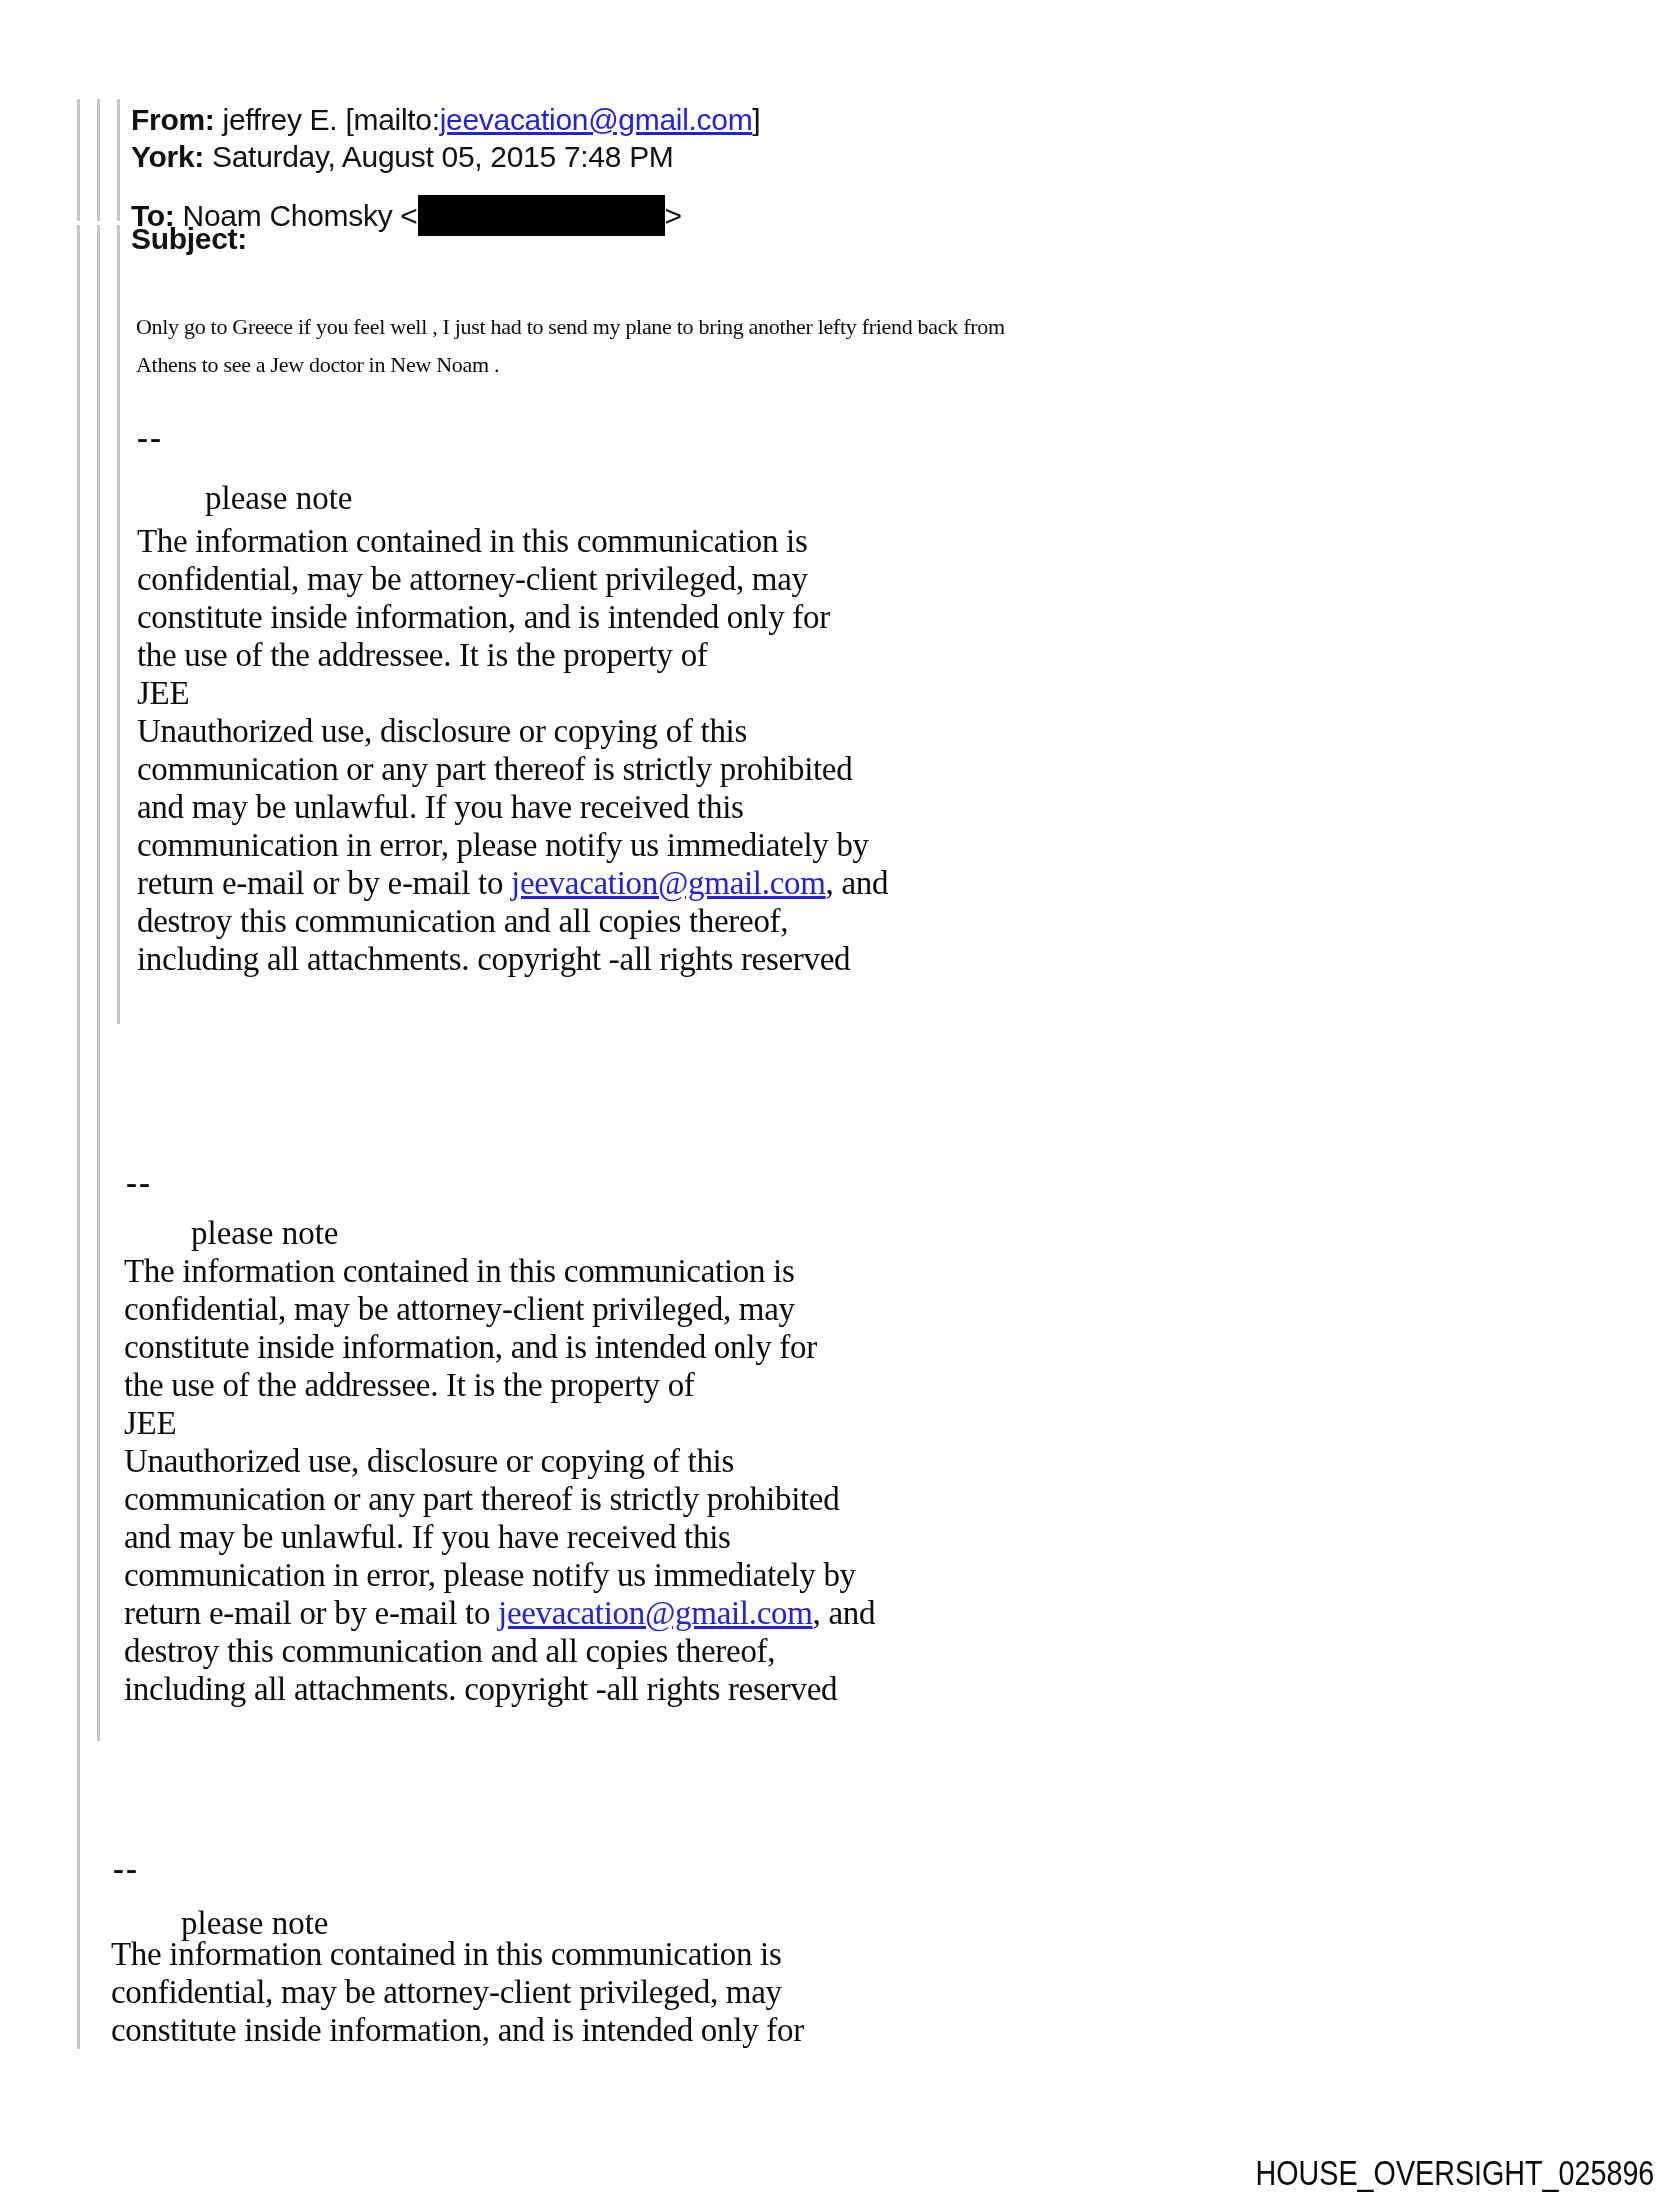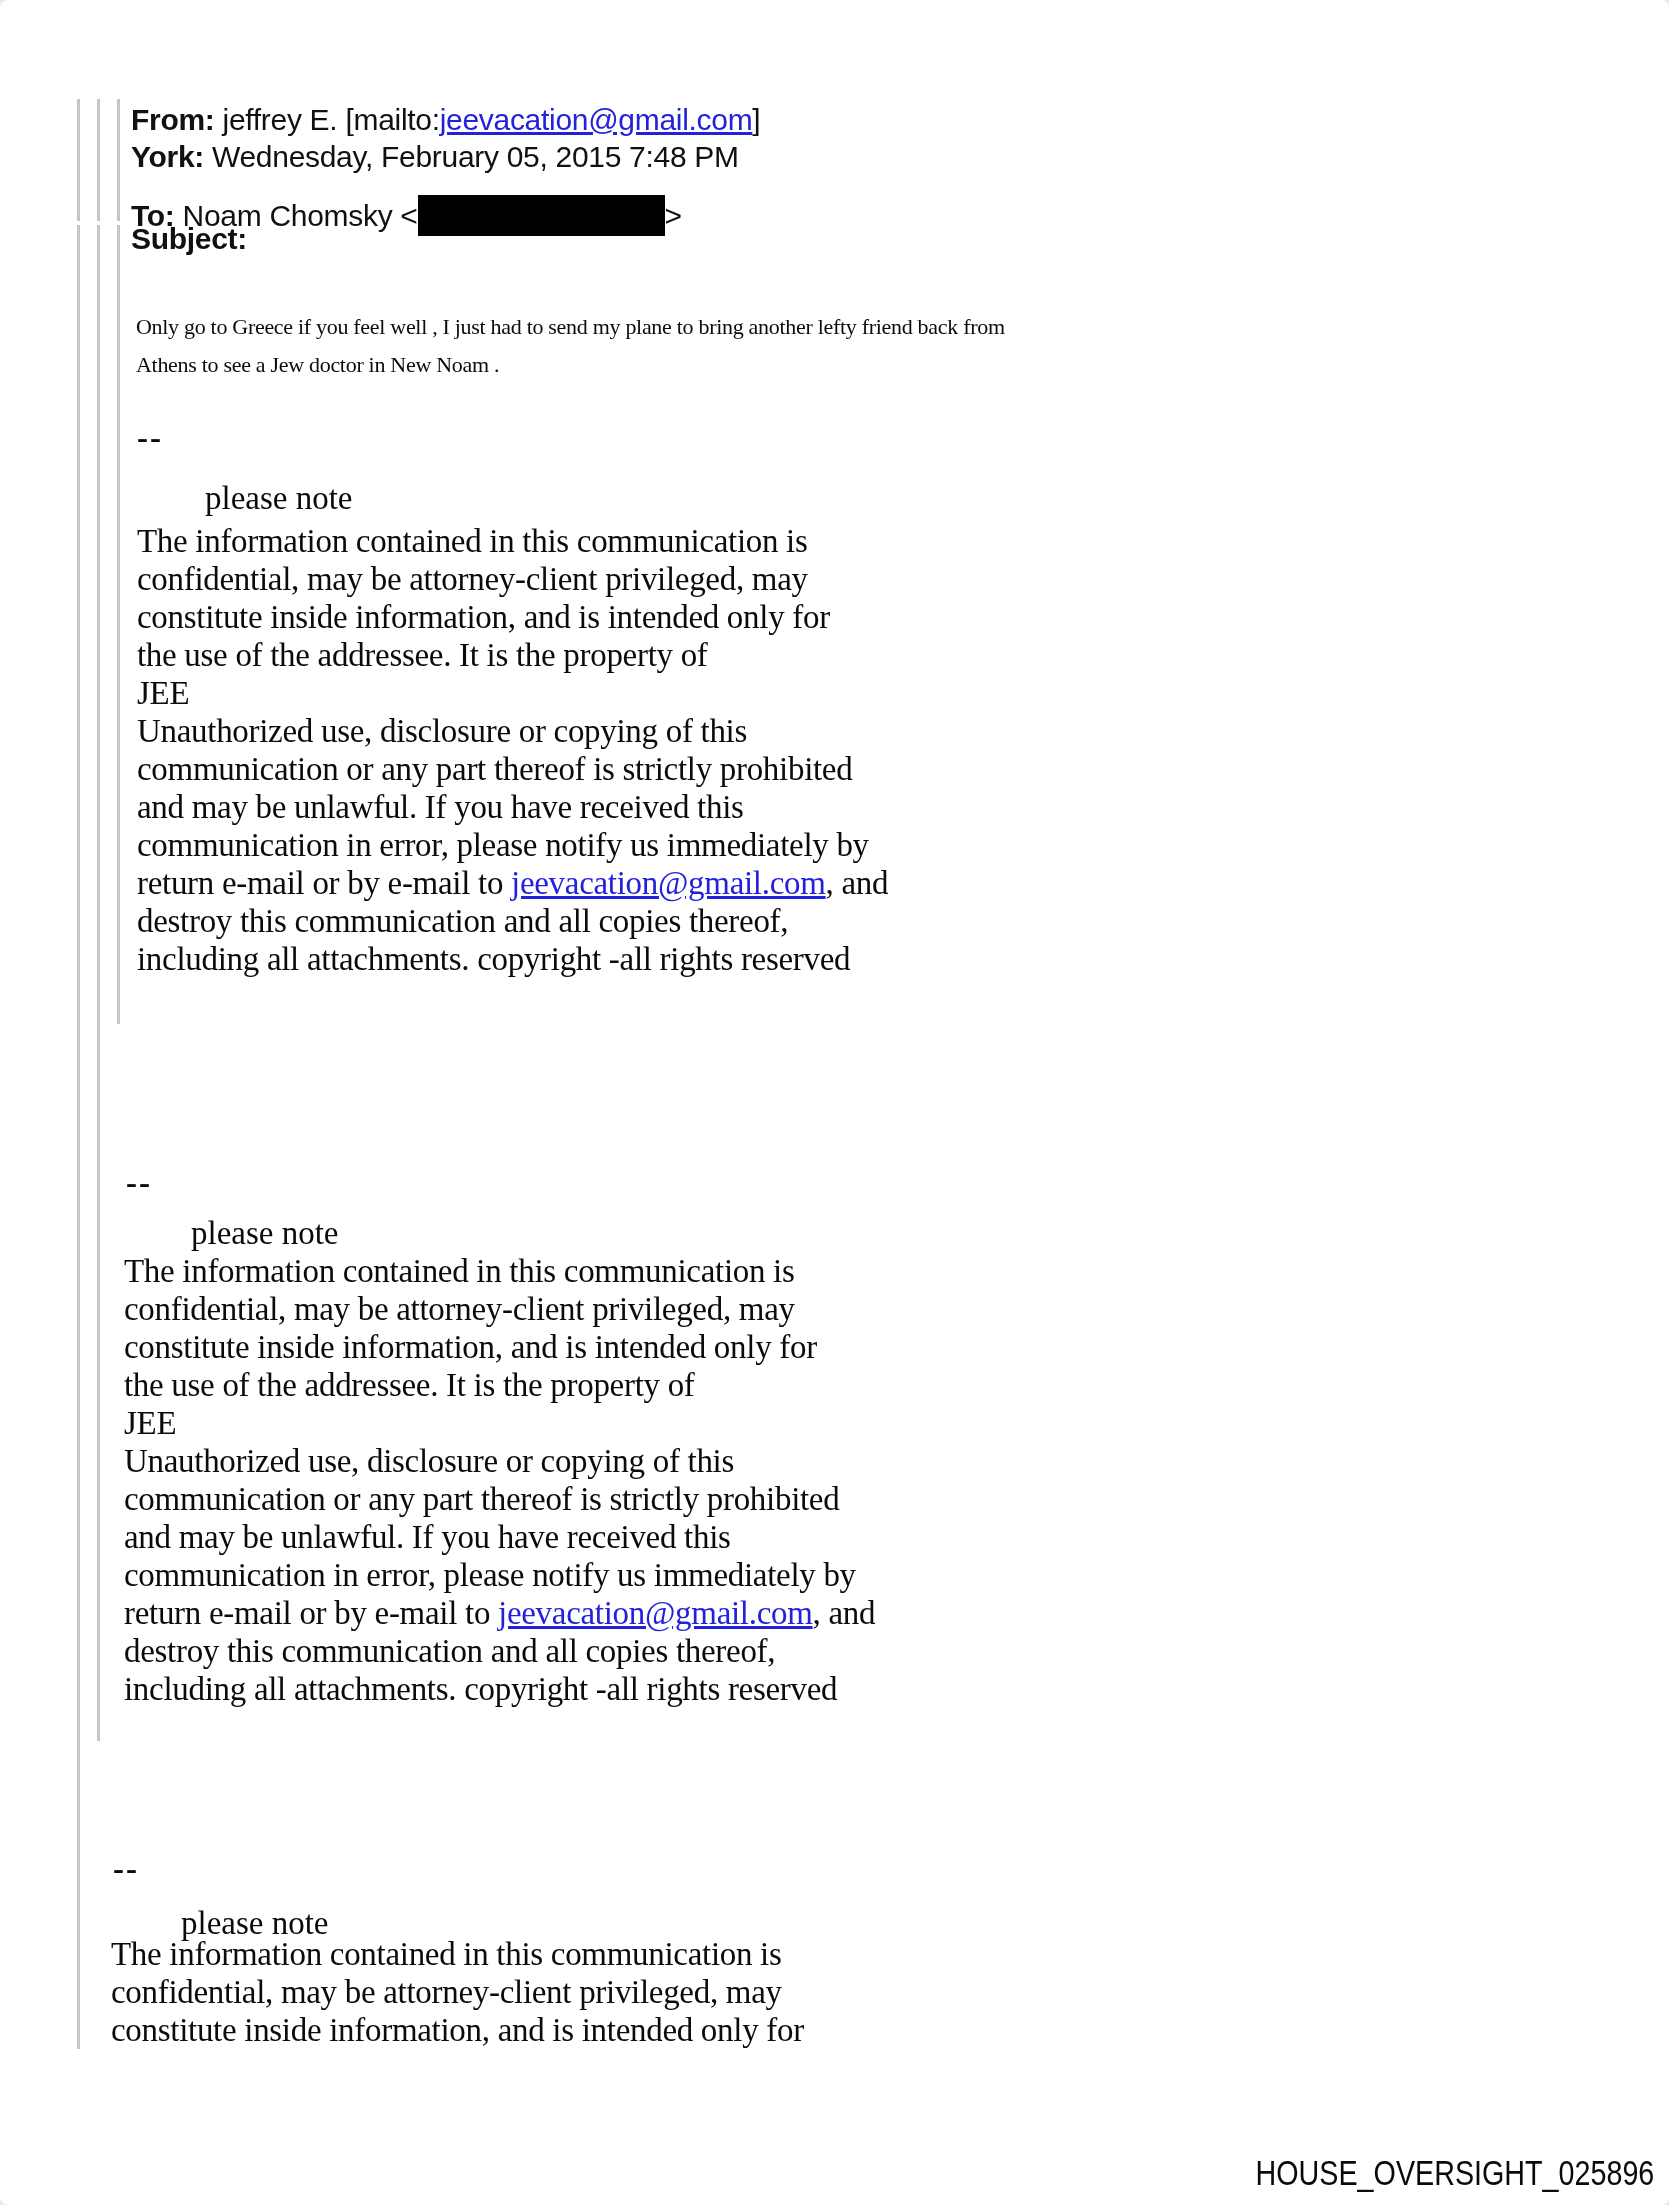--- a/index.html
+++ b/index.html
@@ -4,21 +4,20 @@
 <style>
   html,body{margin:0;padding:0;background:#e8e8e8;}
   .page{
     position:relative;
     width:1669px;
     height:2205px;
     background:#ffffff;
     overflow:hidden;
     font-family:"Liberation Serif","DejaVu Serif",serif;
     color:#0b0b0b;
-    border-radius:8px;
   }
   
   .qbar{
     position:absolute;
     width:2.6px;
     background:#c6c6c6;
   }
   .qbar.b1{left:77px;}
   .qbar.b2{left:97px;}
   .qbar.b3{left:117px;}
@@ -123,21 +122,21 @@
 
   <div class="qbar b1 seg-top"></div>
   <div class="qbar b2 seg-top"></div>
   <div class="qbar b3 seg-top"></div>
   <div class="qbar b1 seg-bot"></div>
   <div class="qbar b2 seg-bot"></div>
   <div class="qbar b3 seg-bot"></div>
 
   <div class="hdr-row" id="row-from"><b>From:</b><span> jeffrey E. [mailto:</span><a class="email-link" href="#">jeevacation@gmail.com</a><span>]</span></div>
 
-  <div class="hdr-row" id="row-sent"><b>York:</b><span> Wednesday, February 05, 2015 7:48 PM</span></div>
+  <div class="hdr-row" id="row-sent"><b>York:</b><span> Saturday, August 05, 2015 7:48 PM</span></div>
 
   <div class="hdr-row" id="row-to"><b>To:</b><span> Noam Chomsky &lt;</span><span class="redaction"></span><span>&gt;</span></div>
 
   <div class="hdr-row" id="row-subject"><b>Subject:</b><span></span></div>
 
   <div id="body-text">
     <div class="serif-line">Only go to Greece if you feel well , I just had to send my plane to bring another lefty friend back from</div>
     <div class="serif-line">Athens to see a Jew doctor in New Noam .</div>
   </div>
 

